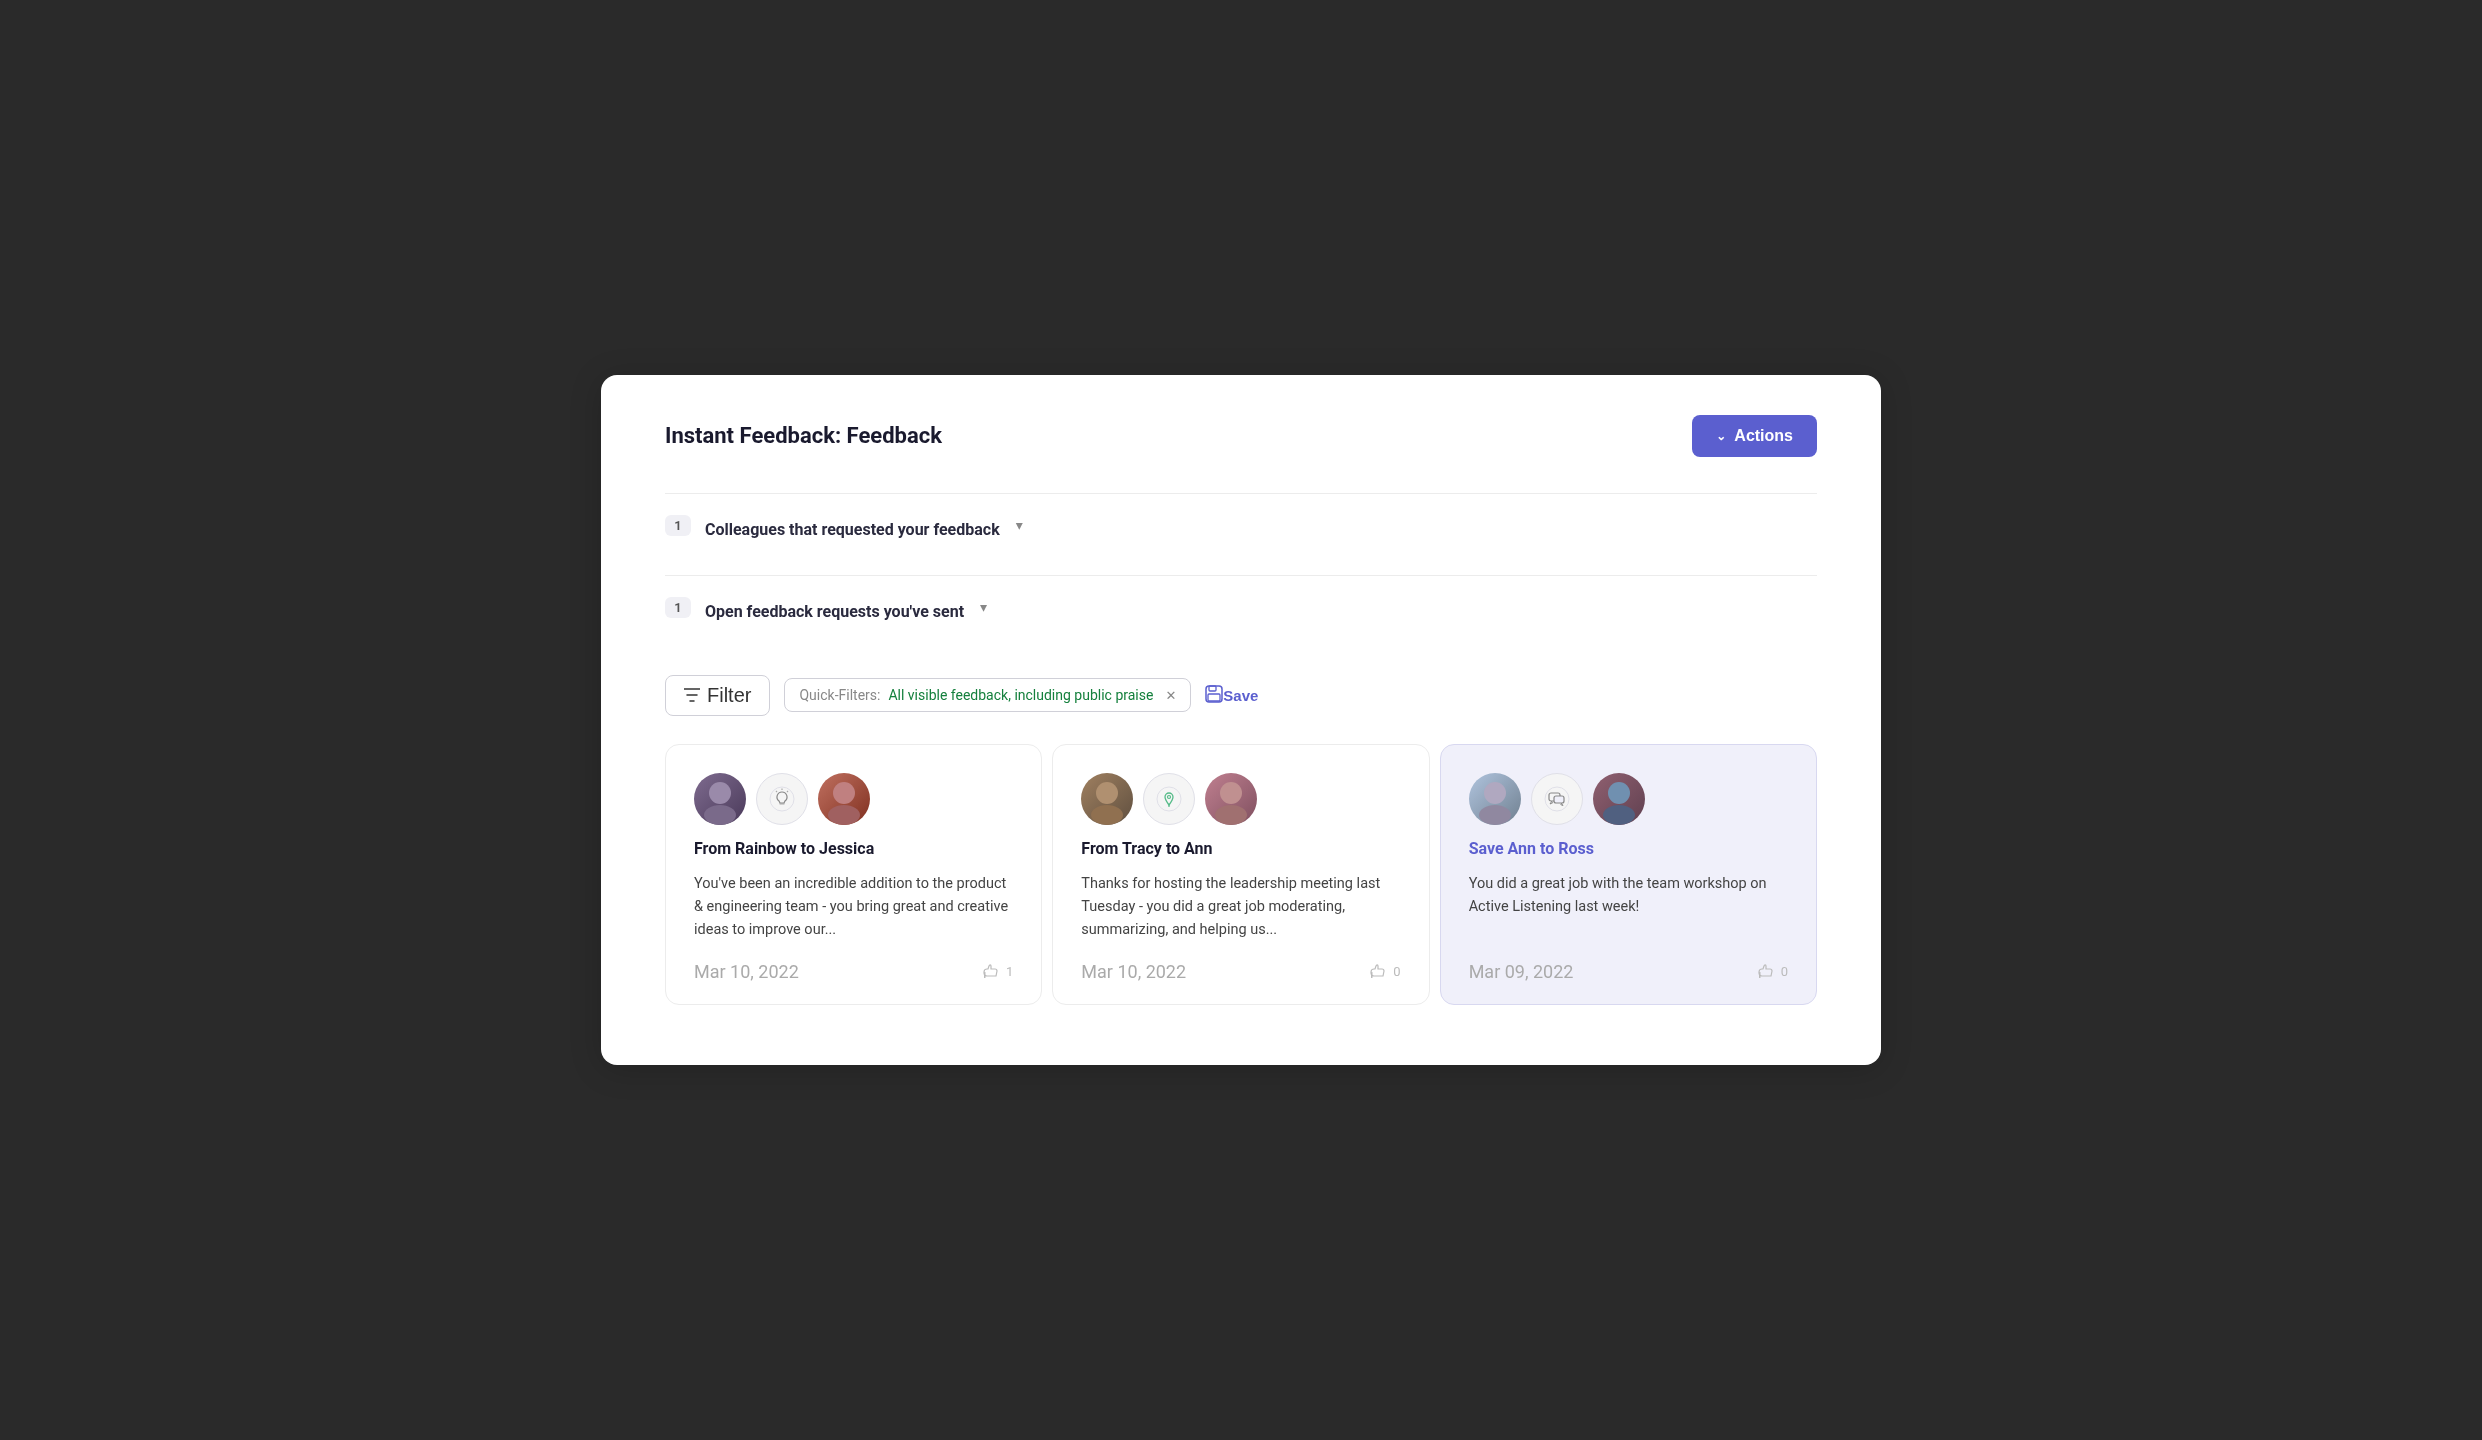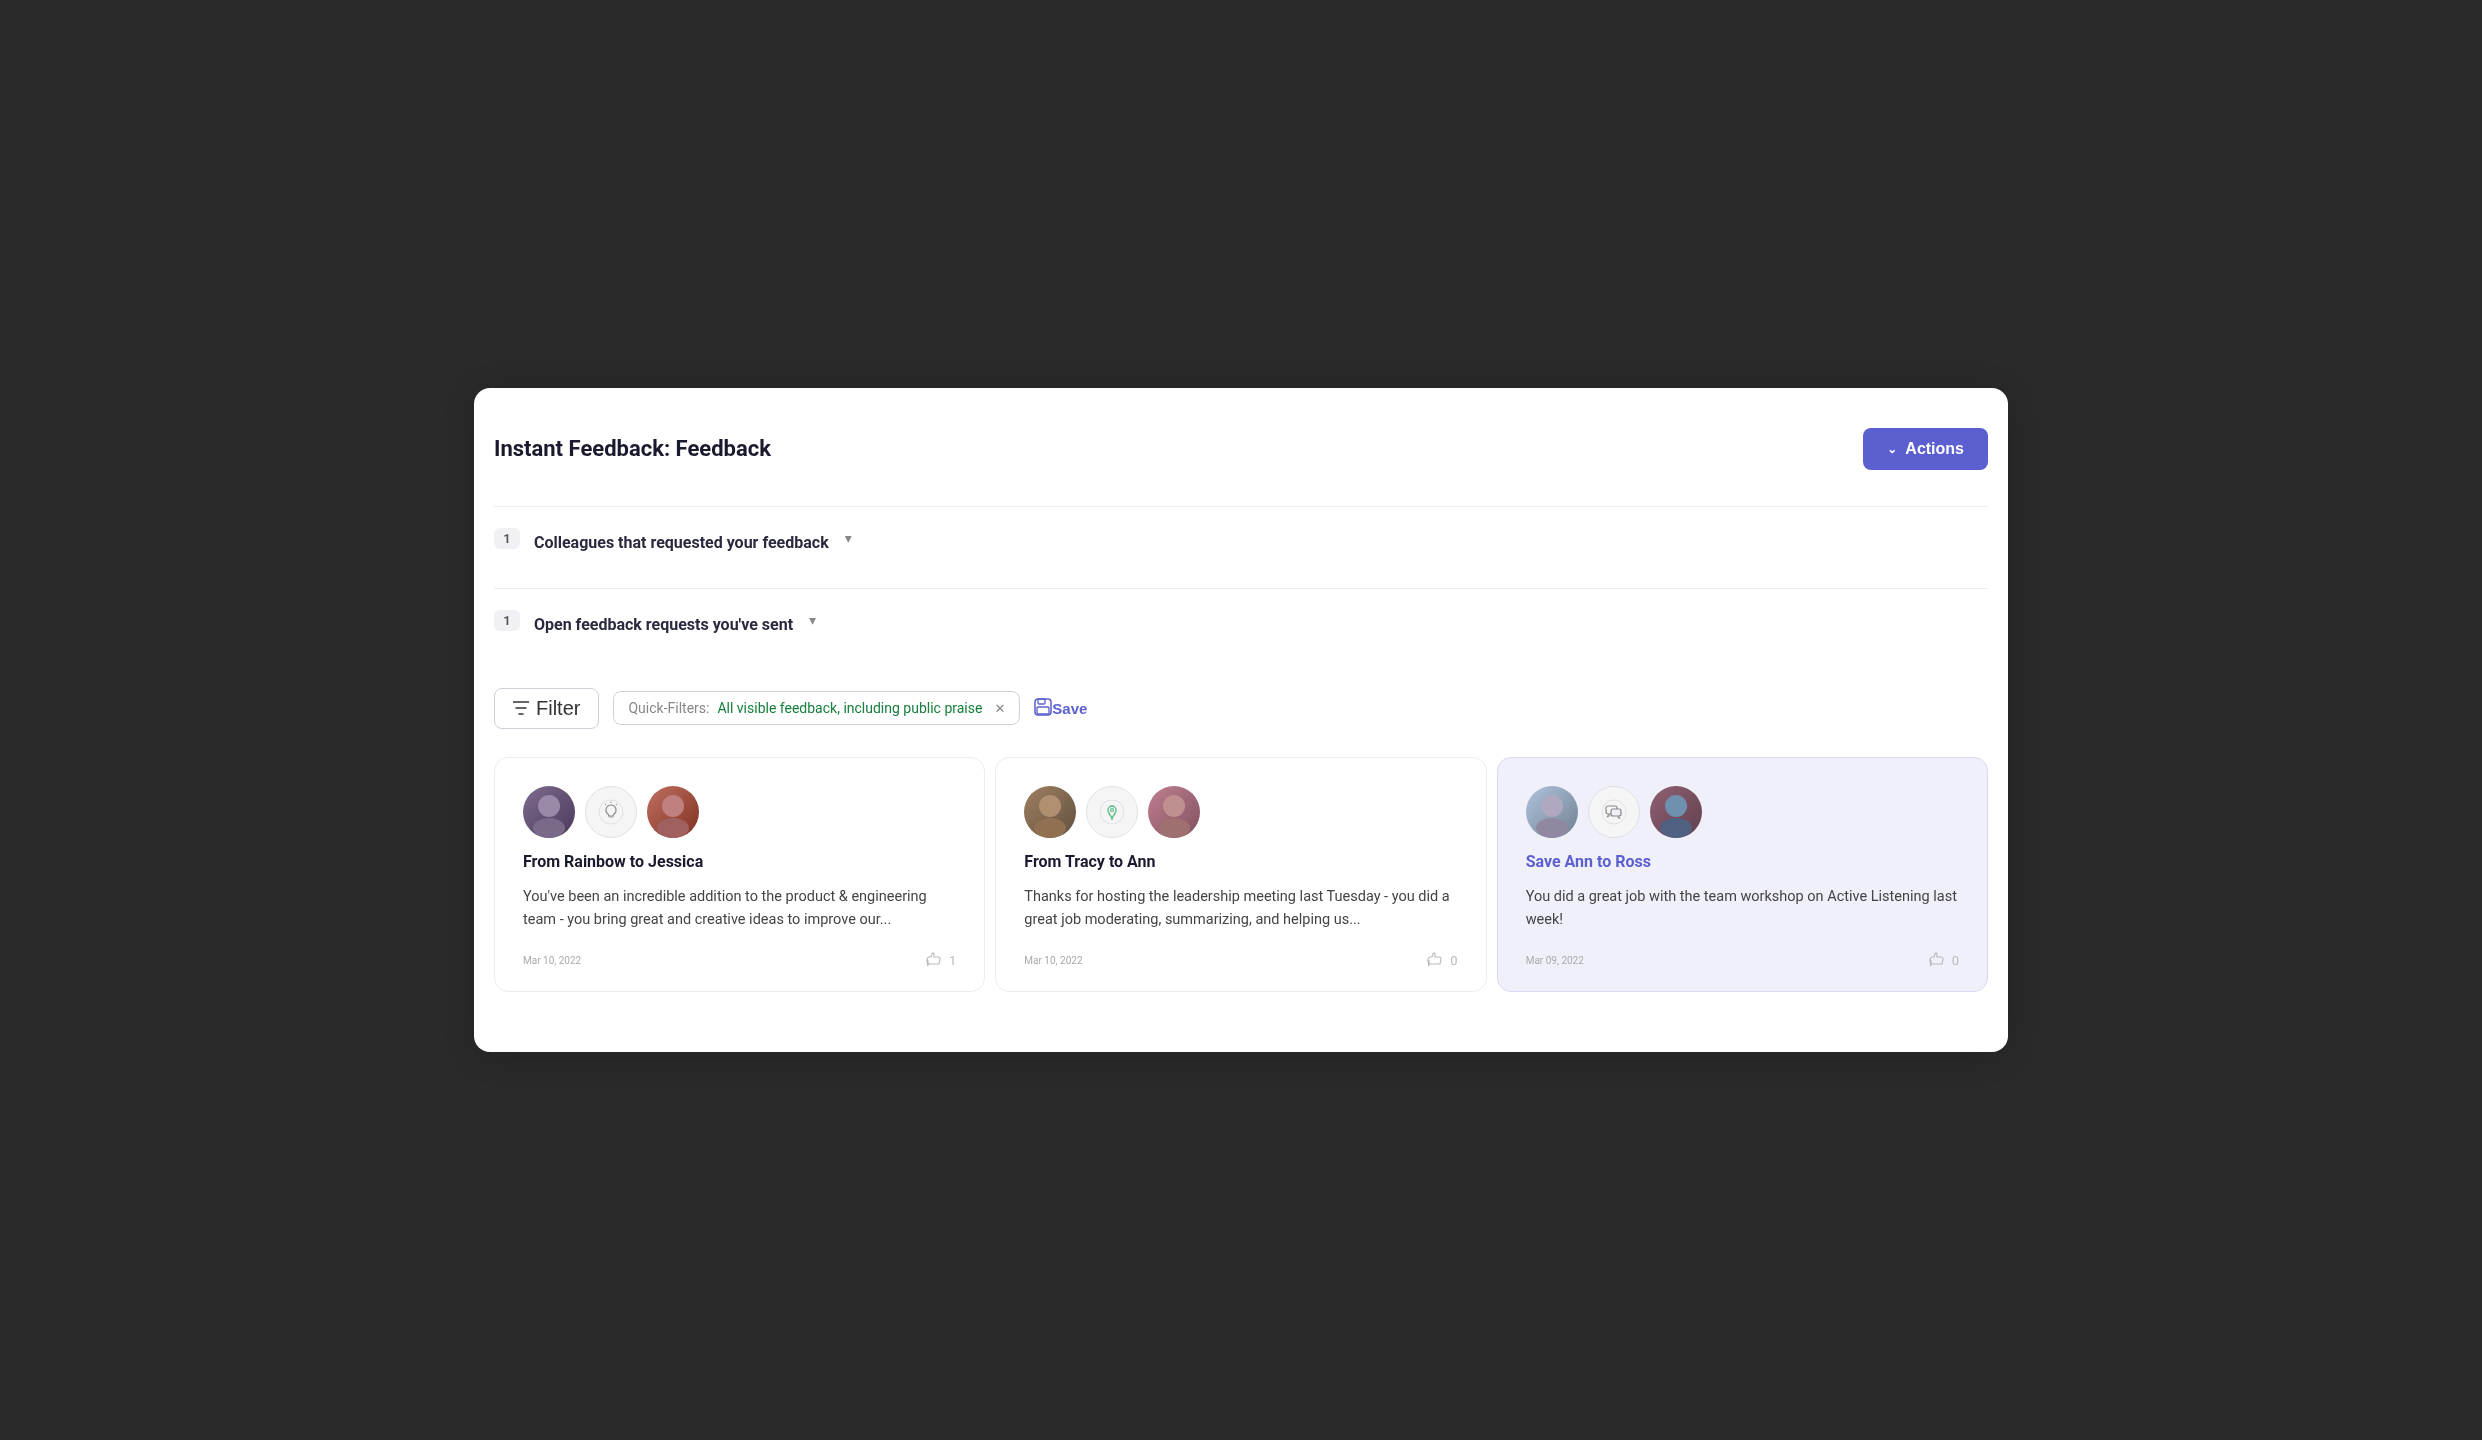--- a/index.html
+++ b/index.html
@@ -7,22 +7,22 @@
       background: #2a2a2a;
       display: flex;
       align-items: center;
       justify-content: center;
       min-height: 100vh;
       font-family: -apple-system, BlinkMacSystemFont, 'Segoe UI', Roboto, sans-serif;
     }
     .page-container {
       background: #fff;
       border-radius: 16px;
-      width: 1534px;
-      padding: 40px 20px 60px;
+      width: 1280px;
+      padding: 40px 64px 60px;
       box-shadow: 0 4px 32px rgba(0,0,0,0.18);
     }
     .page-header {
       display: flex;
       align-items: center;
       justify-content: space-between;
       margin-bottom: 36px;
     }
     .page-title {
       font-size: 22px;
@@ -192,21 +192,21 @@
       line-height: 1.6;
       flex: 1;
     }
     .card-footer {
       display: flex;
       align-items: center;
       justify-content: space-between;
       margin-top: 6px;
     }
     .card-date {
-      font-size: 10px;
+      font-size: 18px;
       color: #aaa;
     }
     .like-section {
       display: flex;
       align-items: center;
       gap: 6px;
       color: #bbb;
       font-size: 13px;
     }
     

